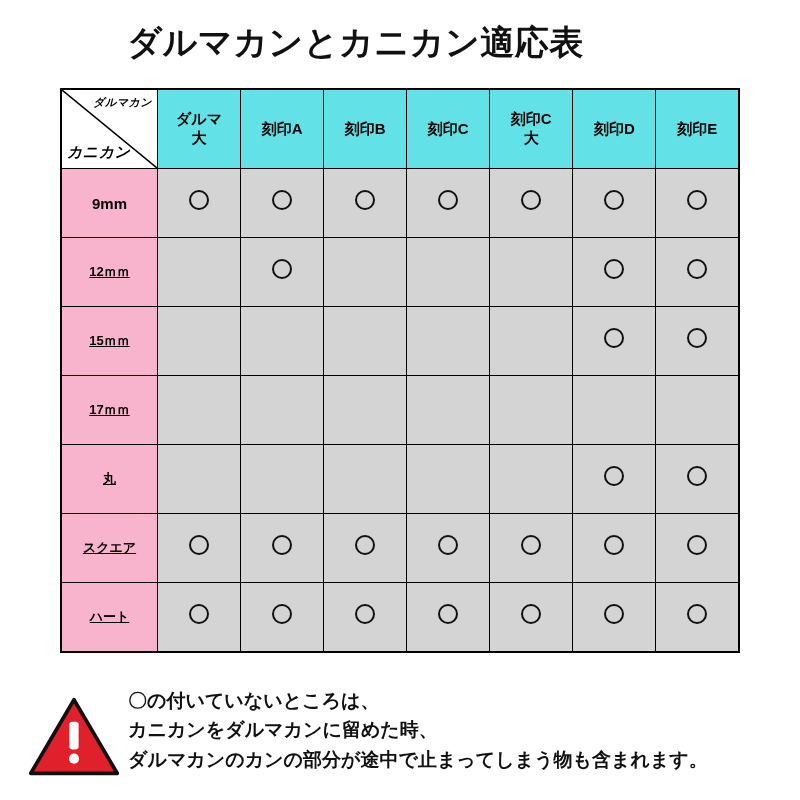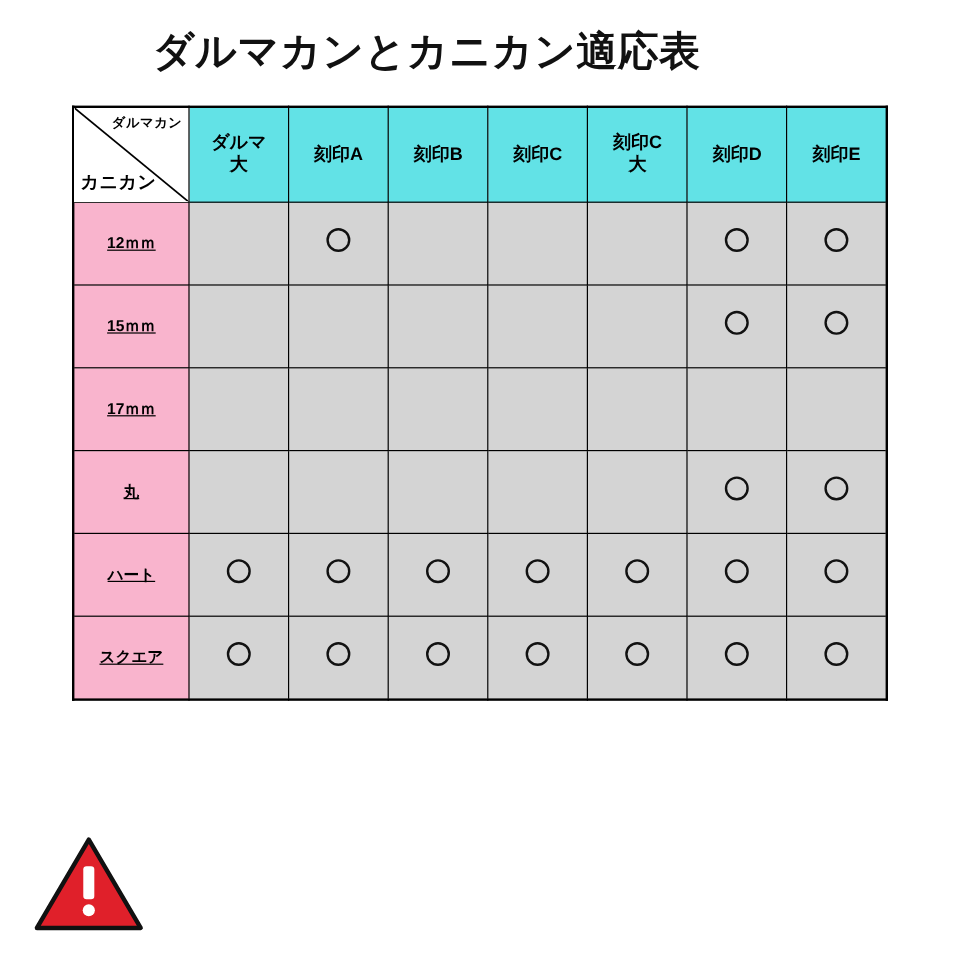--- a/index.html
+++ b/index.html
@@ -54,20 +54,21 @@
     width: 95px;
     height: 78px;
     background: #ffffff;
     position: relative;
   }
   .corner-inner {
     position: relative;
     width: 100%;
     height: 100%;
     overflow: hidden;
+    font-style: italic;
   }
   .corner-line {
     position: absolute;
     top: 0;
     left: 0;
     width: 100%;
     height: 100%;
   }
   .corner-top {
     position: absolute;
@@ -184,20 +185,30 @@
             <div></div>
           </th>
           <th class="colhead">
             <div>刻印E</div>
             <div></div>
           </th>
         </tr>
       </thead>
       <tbody id="table-body">
           <tr>
+            <th class="rowhead">9mm</th>
+            <td class="cell"><span class="mark"></span></td>
+            <td class="cell"><span class="mark"></span></td>
+            <td class="cell"><span class="mark"></span></td>
+            <td class="cell"><span class="mark"></span></td>
+            <td class="cell"><span class="mark"></span></td>
+            <td class="cell"><span class="mark"></span></td>
+            <td class="cell"><span class="mark"></span></td>
+          </tr>
+          <tr>
             <th class="rowhead small">12ｍｍ</th>
             <td class="cell"></td>
             <td class="cell"><span class="mark"></span></td>
             <td class="cell"></td>
             <td class="cell"></td>
             <td class="cell"></td>
             <td class="cell"><span class="mark"></span></td>
             <td class="cell"><span class="mark"></span></td>
           </tr>
           <tr>
@@ -224,46 +235,51 @@
             <th class="rowhead small">丸</th>
             <td class="cell"></td>
             <td class="cell"></td>
             <td class="cell"></td>
             <td class="cell"></td>
             <td class="cell"></td>
             <td class="cell"><span class="mark"></span></td>
             <td class="cell"><span class="mark"></span></td>
           </tr>
           <tr>
+            <th class="rowhead small">スクエア</th>
+            <td class="cell"><span class="mark"></span></td>
+            <td class="cell"><span class="mark"></span></td>
+            <td class="cell"><span class="mark"></span></td>
+            <td class="cell"><span class="mark"></span></td>
+            <td class="cell"><span class="mark"></span></td>
+            <td class="cell"><span class="mark"></span></td>
+            <td class="cell"><span class="mark"></span></td>
+          </tr>
+          <tr>
             <th class="rowhead small">ハート</th>
-            <td class="cell"><span class="mark"></span></td>
-            <td class="cell"><span class="mark"></span></td>
-            <td class="cell"><span class="mark"></span></td>
-            <td class="cell"><span class="mark"></span></td>
-            <td class="cell"><span class="mark"></span></td>
-            <td class="cell"><span class="mark"></span></td>
-            <td class="cell"><span class="mark"></span></td>
-          </tr>
-          <tr>
-            <th class="rowhead small">スクエア</th>
             <td class="cell"><span class="mark"></span></td>
             <td class="cell"><span class="mark"></span></td>
             <td class="cell"><span class="mark"></span></td>
             <td class="cell"><span class="mark"></span></td>
             <td class="cell"><span class="mark"></span></td>
             <td class="cell"><span class="mark"></span></td>
             <td class="cell"><span class="mark"></span></td>
           </tr>
         </tbody>
     </table>
   </div>
 
   <div class="note-area">
     <div class="warn-icon">
       <svg viewBox="0 0 100 88" width="92" height="81">
         <polygon points="50,4 97,84 3,84" fill="#e0202a" stroke="#111" stroke-width="4" stroke-linejoin="round"></polygon>
         <rect x="45" y="28" width="10" height="30" rx="3" fill="#ffffff"></rect>
         <circle cx="50" cy="68" r="5.5" fill="#ffffff"></circle>
       </svg>
     </div>
+    <div class="note-text">
+      <div class="note-line">〇の付いていないところは、</div>
+      <div class="note-line">カニカンをダルマカンに留めた時、</div>
+      <div class="note-line">ダルマカンのカンの部分が途中で止まってしまう物も含まれます。</div>
+    </div>
   </div>
 
 </div>
 
 </body></html>

